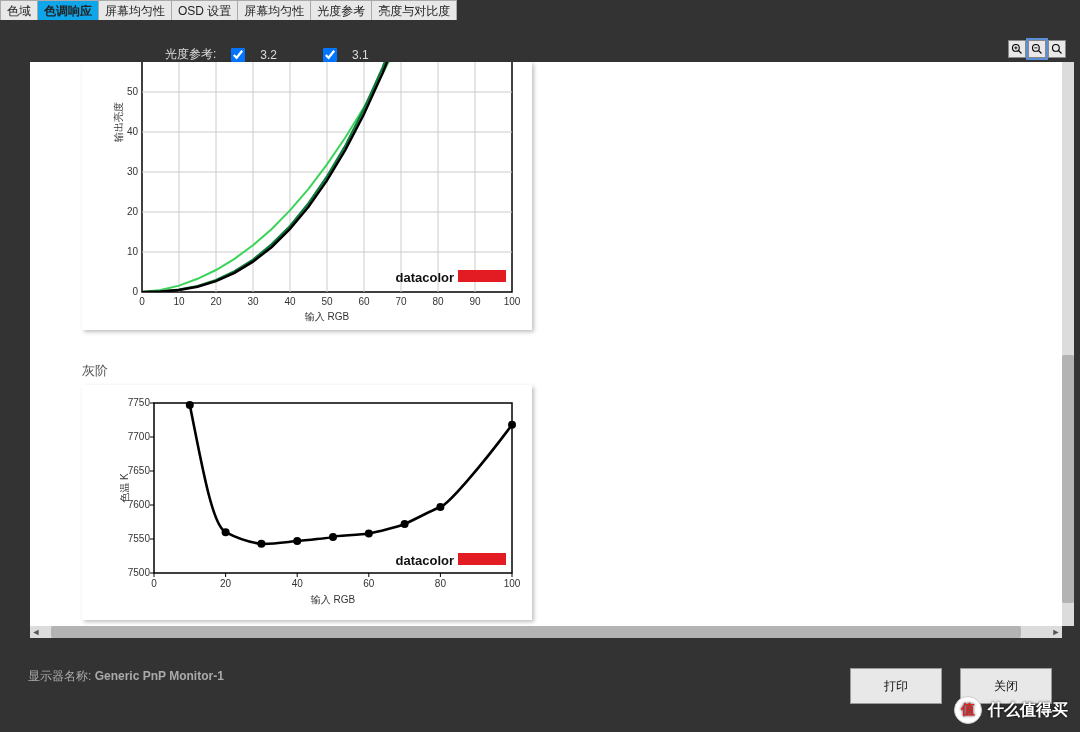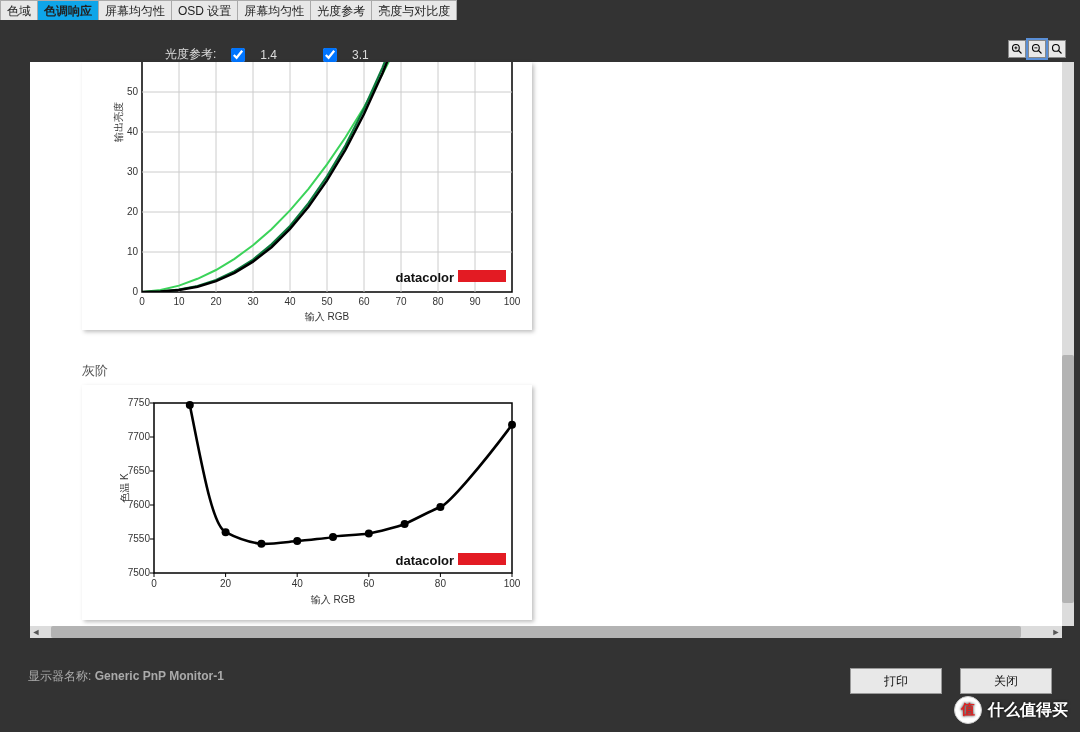--- a/index.html
+++ b/index.html
@@ -86,21 +86,21 @@
   height: 64px;
   display: flex; align-items: flex-start;
   padding: 0 28px;
   color: #aaa;
 }
 .footer-label { font-size: 12px; }
 .footer-buttons { margin-left: auto; display: flex; gap: 18px; }
 .footer-btn {
   background: #e8e8e8; color: #111;
   border: 1px solid #999;
-  width: 92px; height: 26px;
+  width: 92px; height: 36px;
   font-size: 12px;
   cursor: pointer;
 }
 .watermark {
   position: absolute; right: 12px; bottom: 8px;
   display: flex; align-items: center; gap: 6px;
   color: #fff; font-size: 16px; font-weight: bold;
   text-shadow: 0 0 3px #000;
 }
 .watermark .badge {
@@ -121,21 +121,21 @@
   <div class="tab">屏幕均匀性</div>
   <div class="tab">OSD 设置</div>
   <div class="tab">屏幕均匀性</div>
   <div class="tab">光度参考</div>
   <div class="tab">亮度与对比度</div>
 </div>
 
 <div class="ref-row">
   <span>光度参考:</span>
   <input type="checkbox" checked="" style="">
-  <span>1.4</span>
+  <span>3.2</span>
   <span style="width:16px"></span>
   <input type="checkbox" checked="" style="">
   <span>3.1</span>
 </div>
 
 <div class="zoom-controls">
   <div class="zoom-btn">
     <svg viewBox="0 0 16 16">
         <circle cx="6.5" cy="6.5" r="4.5" fill="none" stroke="#000" stroke-width="1.5"></circle>
         <line x1="10" y1="10" x2="14" y2="14" stroke="#000" stroke-width="1.5"></line>

